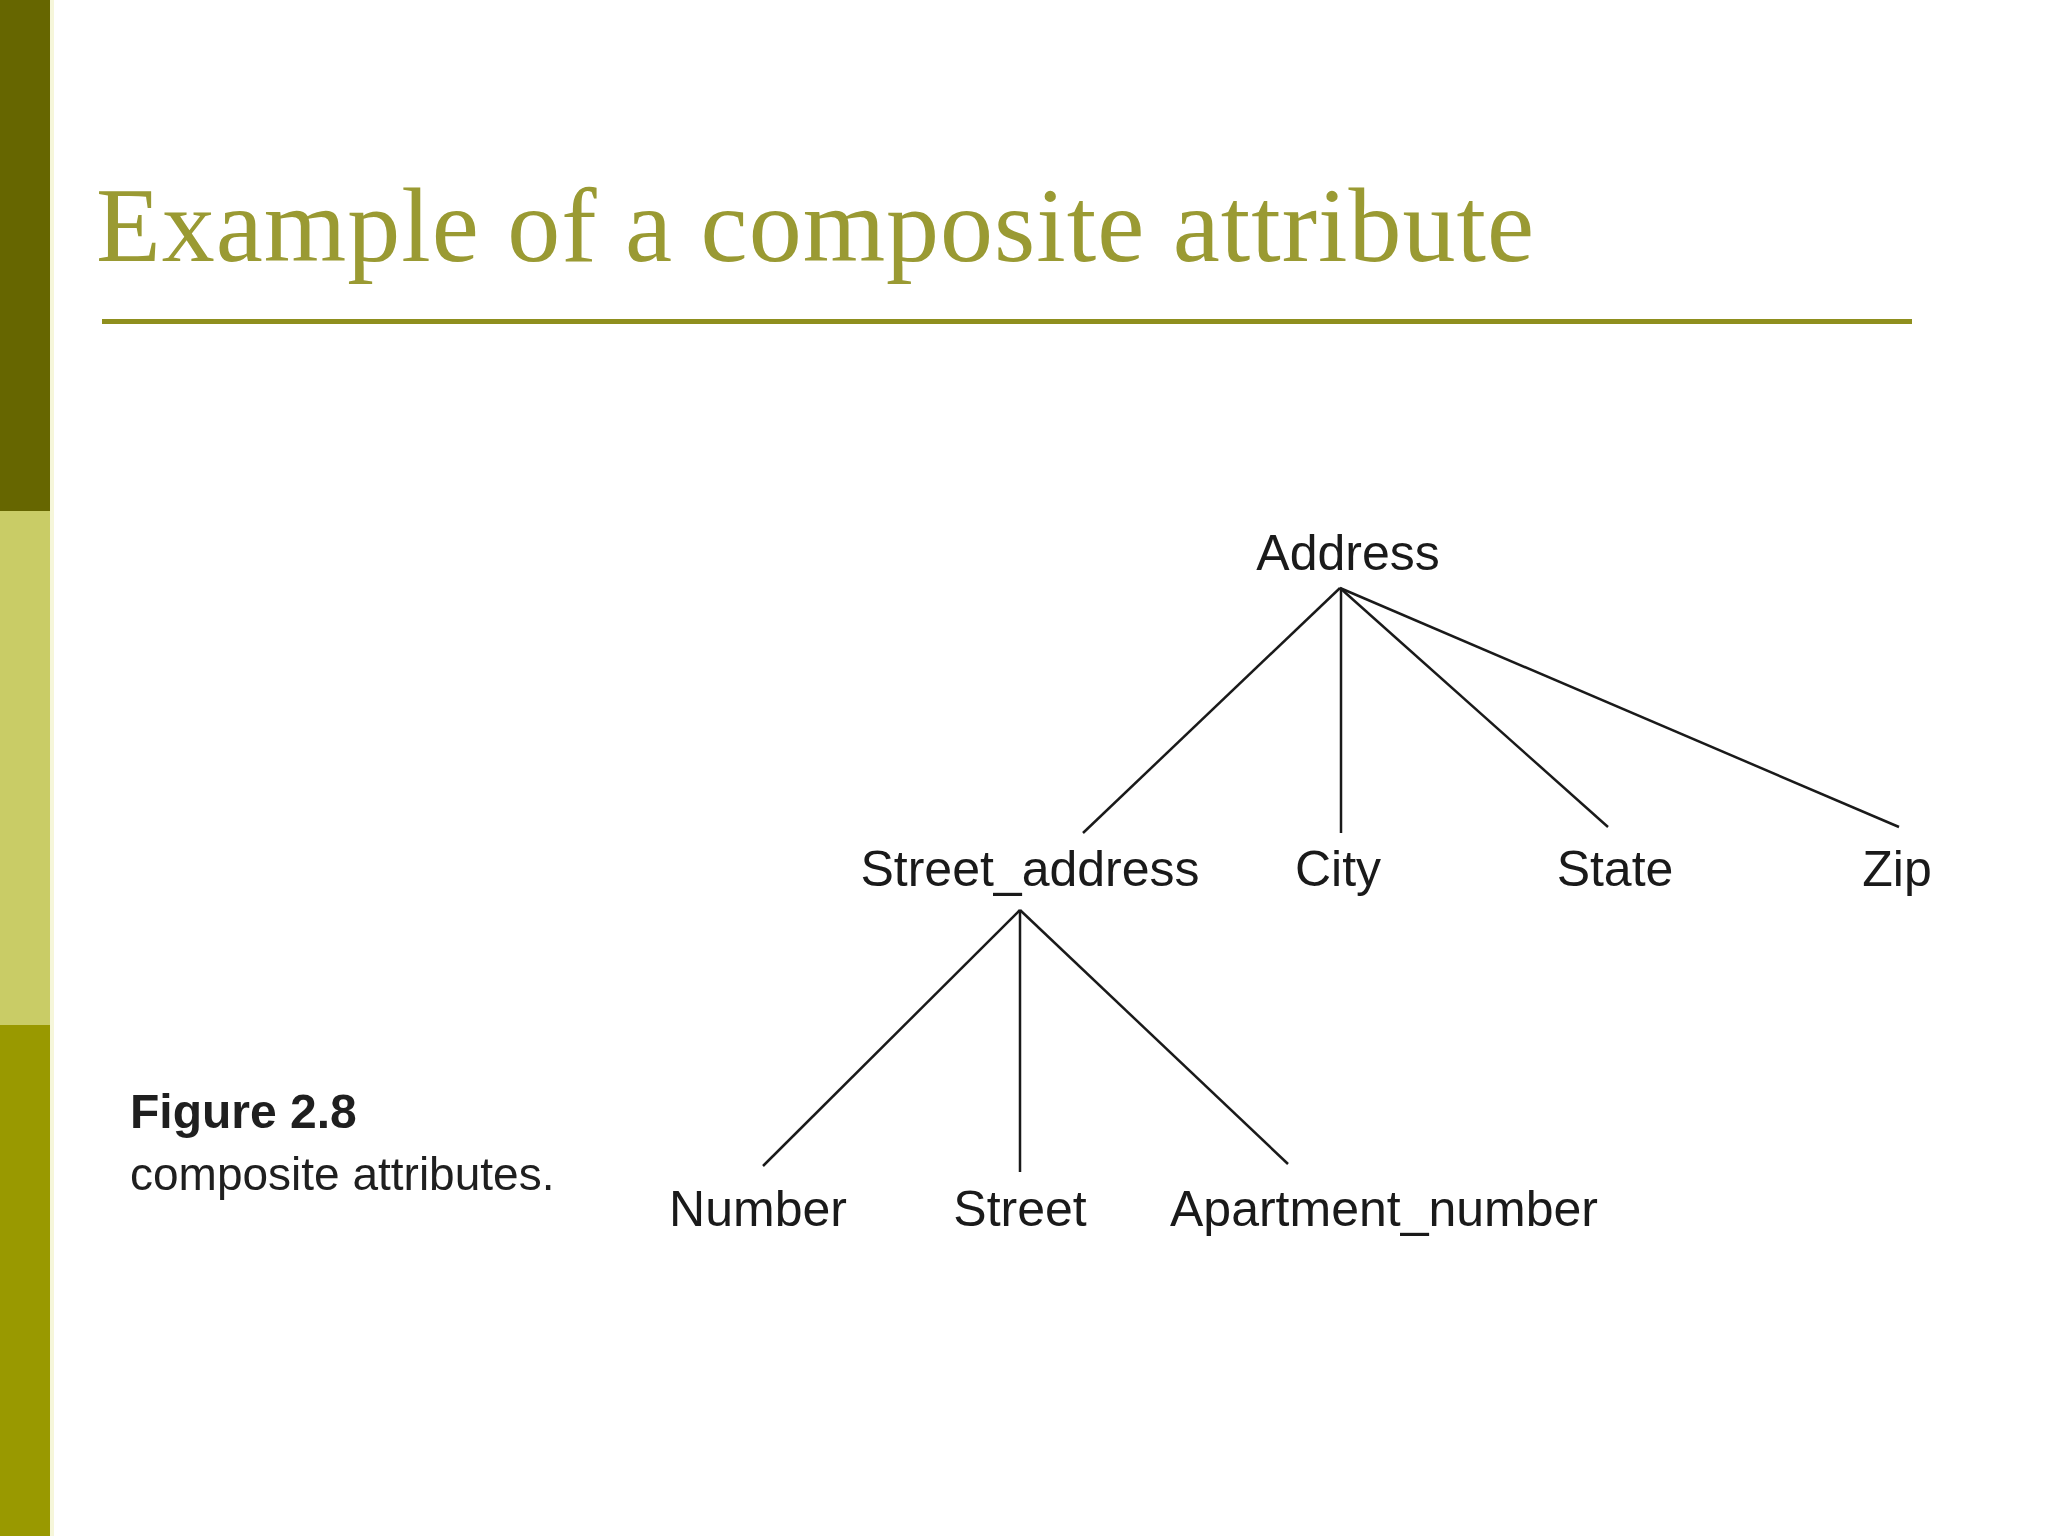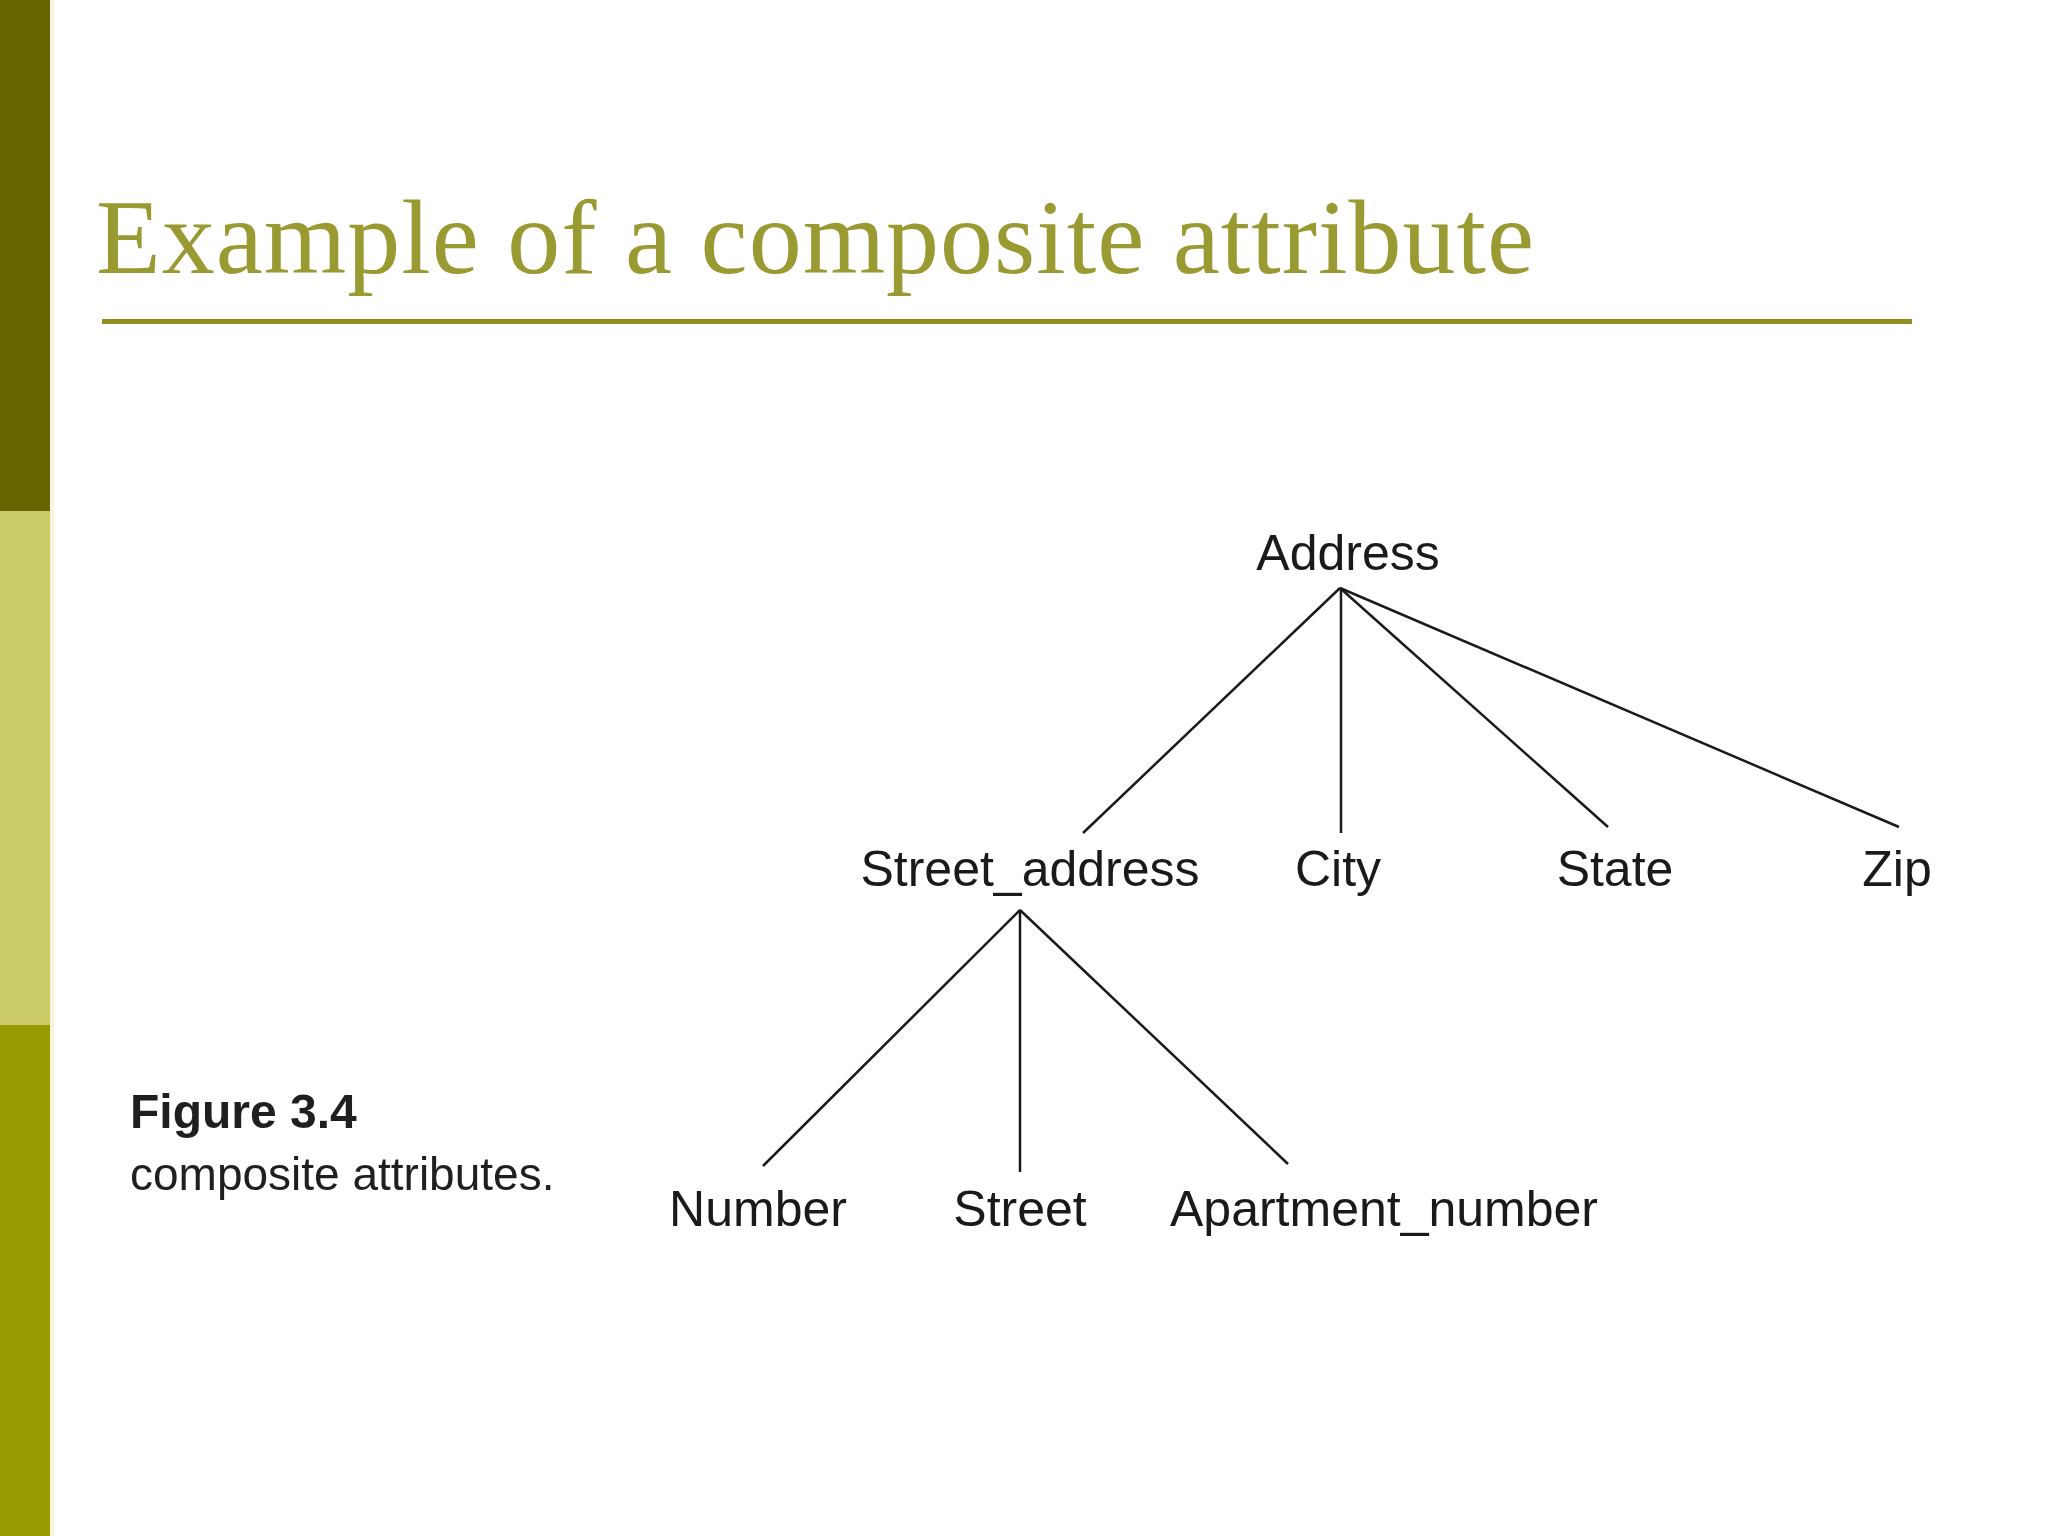--- a/index.html
+++ b/index.html
@@ -28,21 +28,21 @@
     width: 50px;
   }
   .band-top    { top: 0;      height: 511px; background: #666600; }
   .band-mid    { top: 511px;  height: 514px; background: #c9cc66; }
   .band-bot    { top: 1025px; height: 511px; background: #999900; }
 
   
   .title {
     position: absolute;
     left: 96px;
-    top: 180px;
+    top: 168px;
     margin: 0;
     font-family: "Liberation Serif", serif;
     font-weight: 400;
     font-size: 106px;
     line-height: 1.1;
     letter-spacing: 1px;
     color: #9a9a33;
     white-space: nowrap;
   }
   .title-underline {
@@ -117,17 +117,17 @@
     <text x="1338" y="886">City</text>
     <text x="1615" y="886">State</text>
     <text x="1897" y="886">Zip</text>
 
     <text x="758" y="1226">Number</text>
     <text x="1020" y="1226">Street</text>
     <text x="1384" y="1226">Apartment_number</text>
   </svg>
 
   <div class="caption">
-    <div class="caption-title">Figure 3.4</div>
+    <div class="caption-title">Figure 2.8</div>
     <div class="caption-line">composite attributes.</div>
   </div>
 
 </div>
 
 </body></html>

